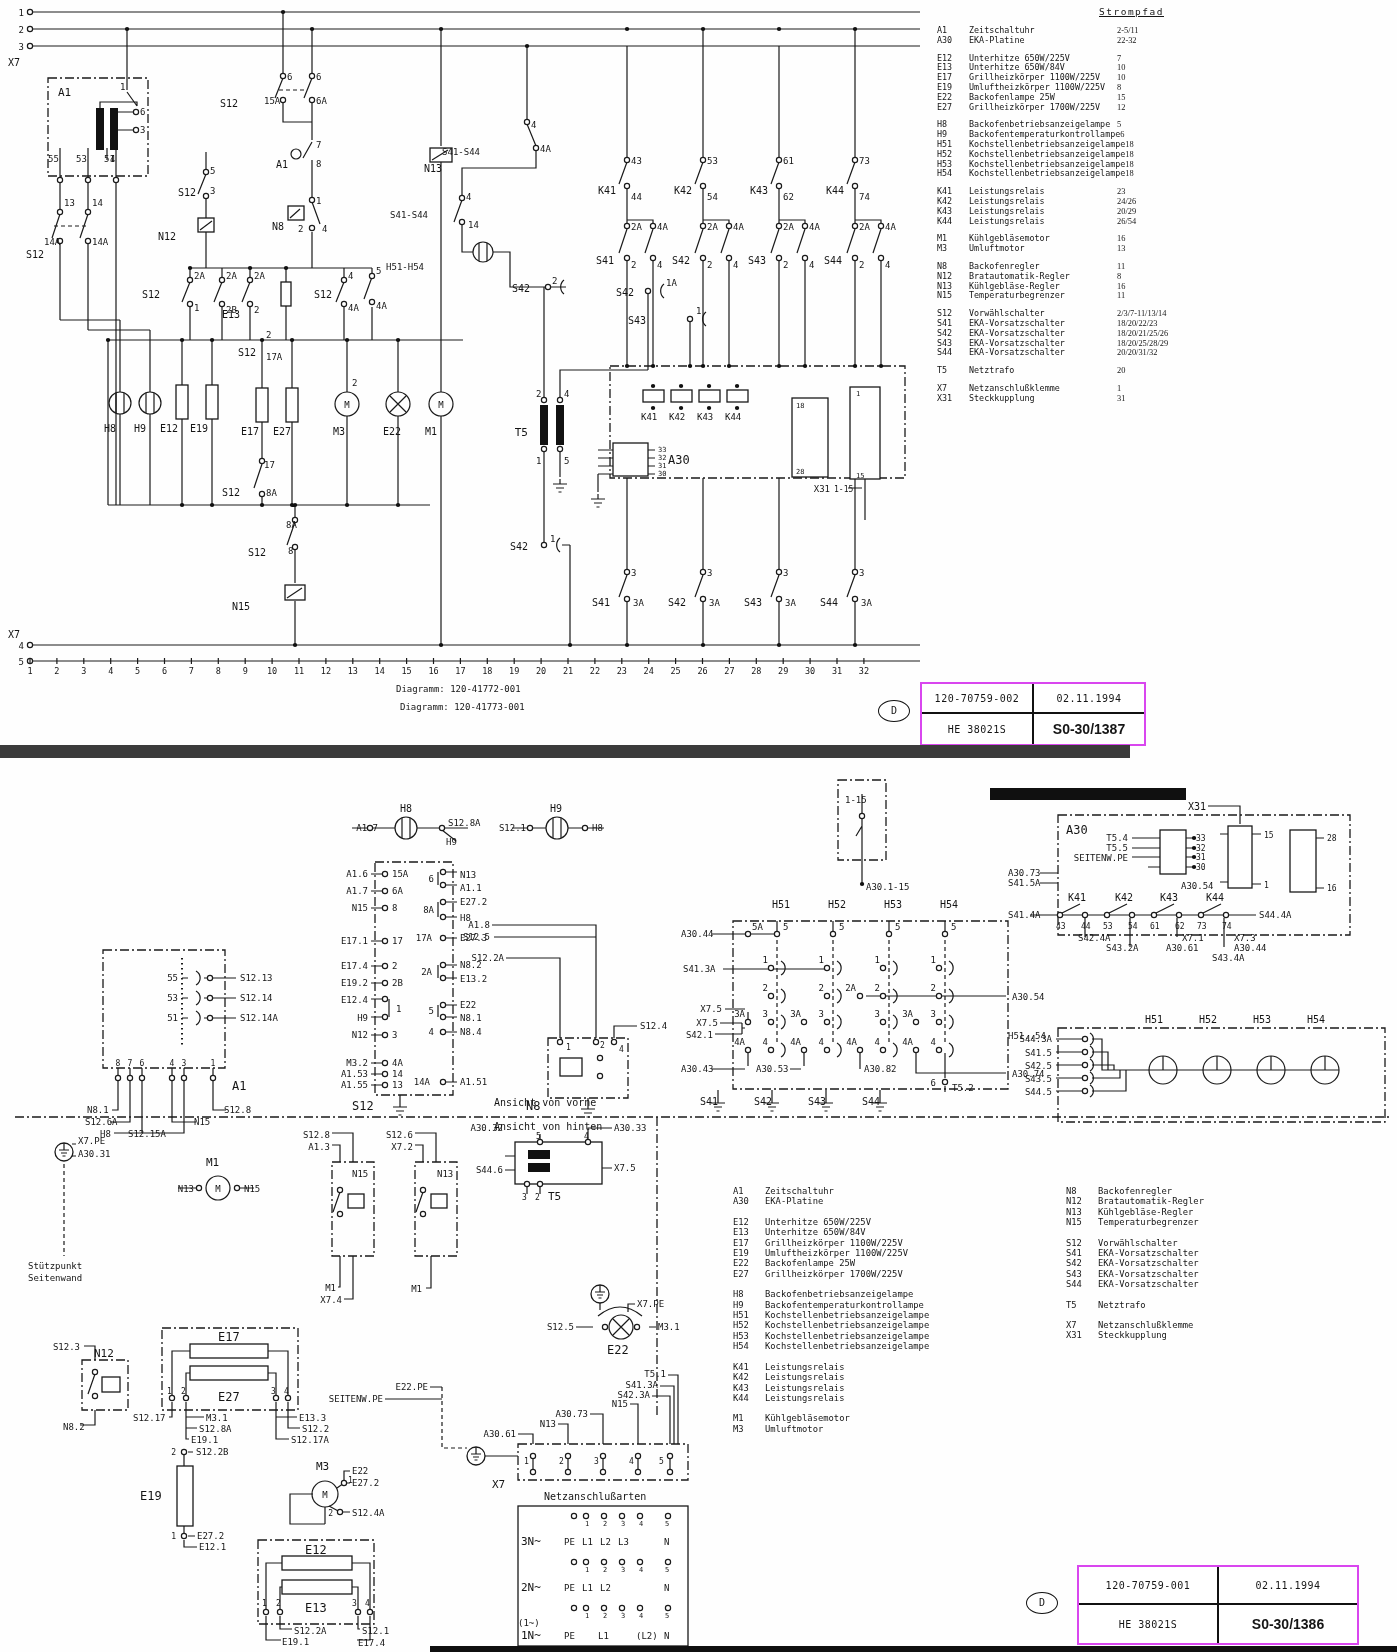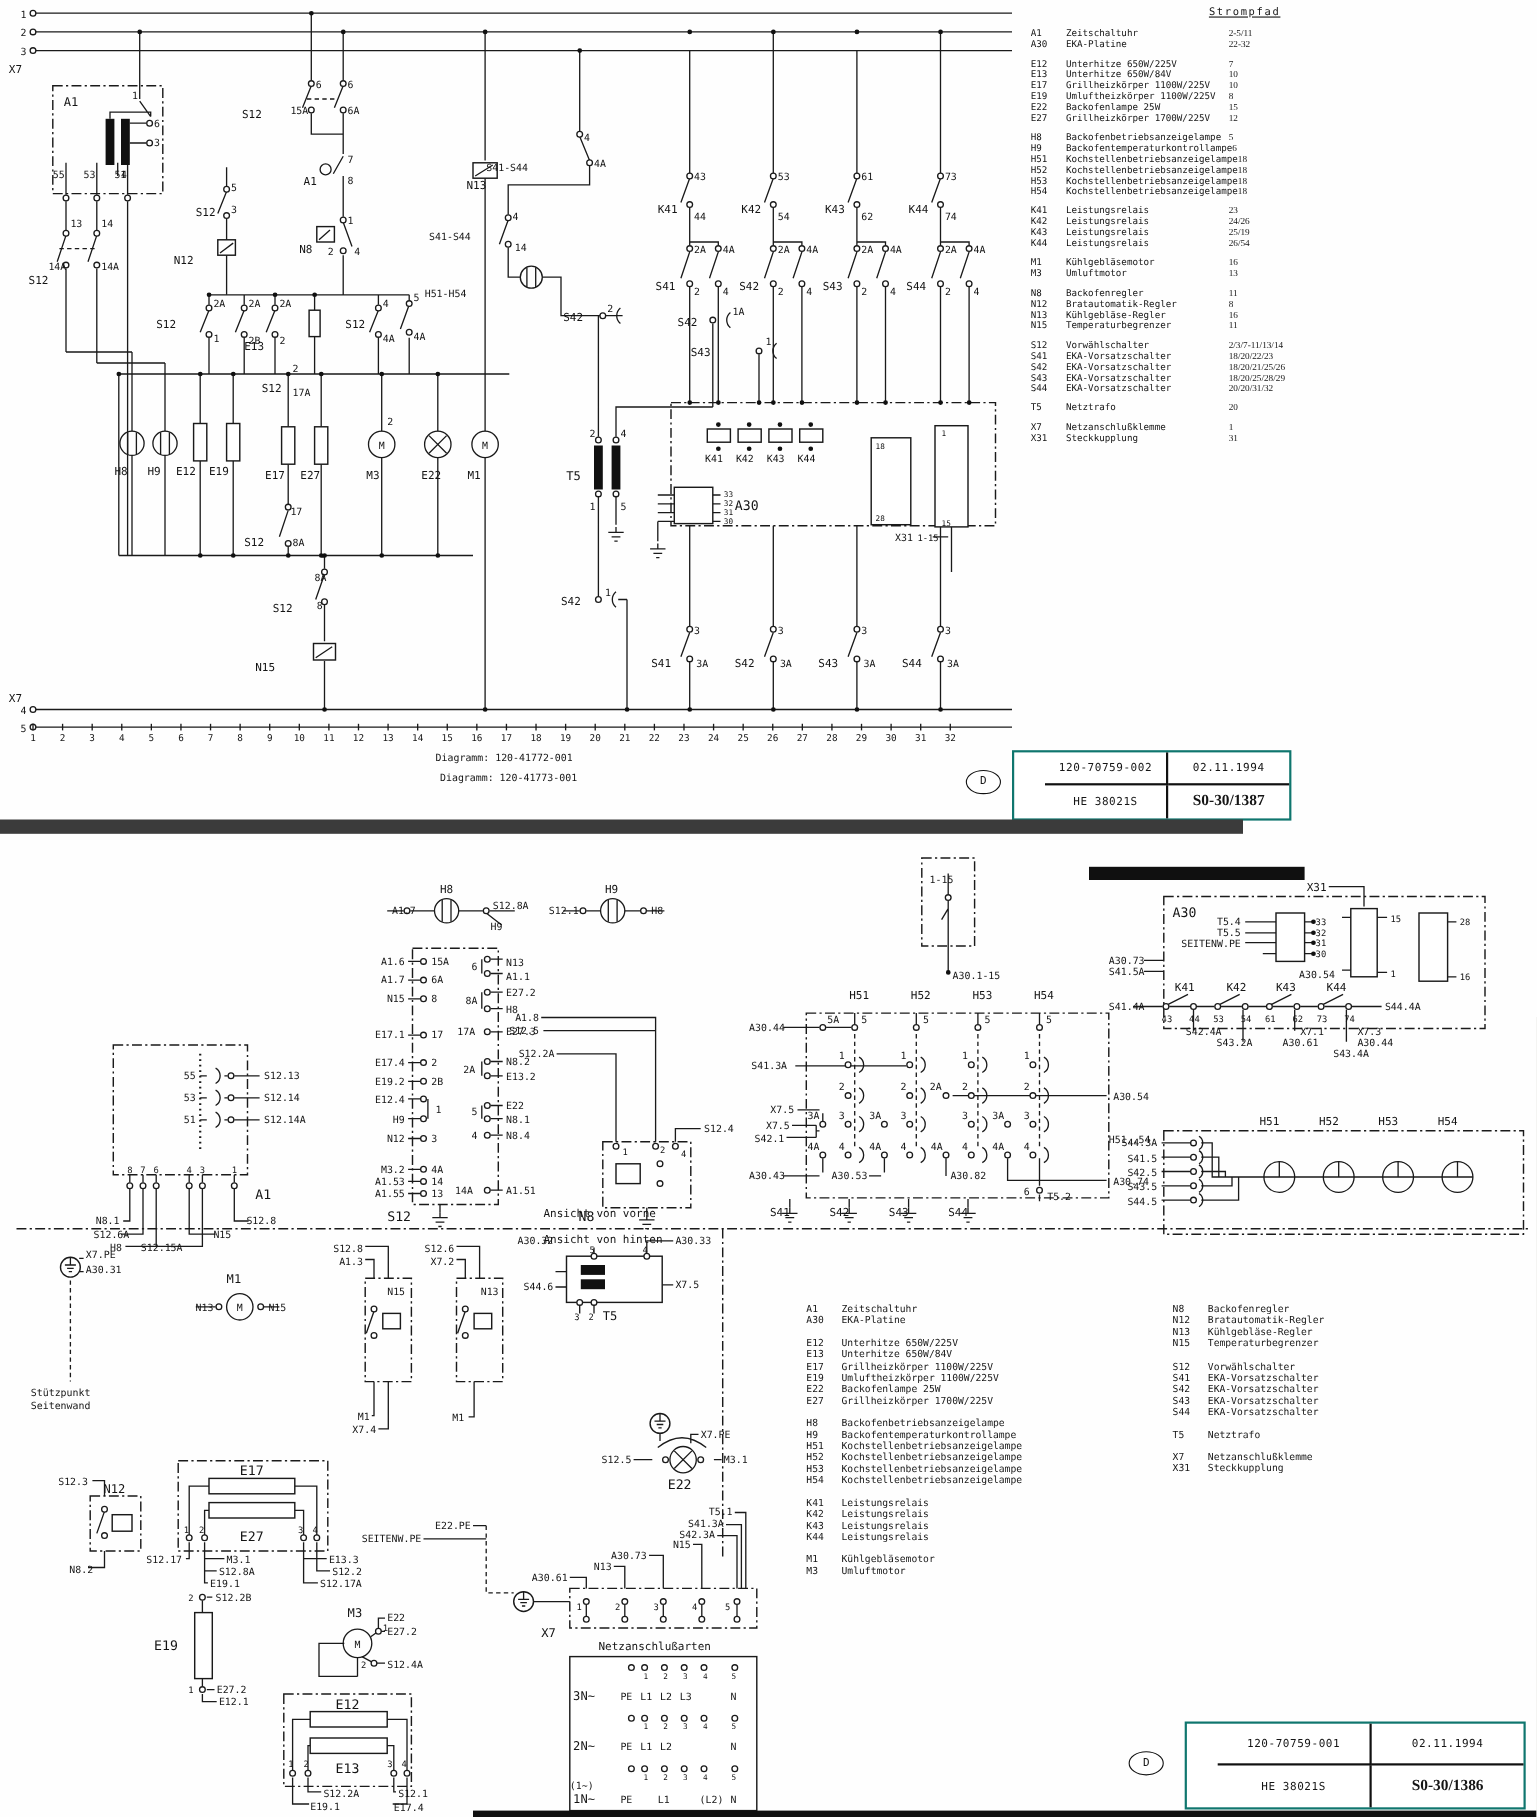--- a/index.html
+++ b/index.html
@@ -19,24 +19,24 @@
   .lrow{display:flex;font-family:"DejaVu Sans Mono","Liberation Mono",monospace;
         font-size:8.4px;line-height:9.8px;white-space:nowrap;}
   #legend-bl .lrow,#legend-br .lrow{font-size:8.8px;line-height:10.4px;}
   .lref{width:32px;flex:none;}
   .lname{flex:1;}
   .lpath{min-width:52px;flex:none;font-family:Liberation Serif, serif;}
   .lgroup{margin-bottom:8px;}
   #legend-bl .lgroup,#legend-br .lgroup{margin-bottom:10px;}
   #strompfad-hdr{left:1014px;top:6px;width:150px;text-align:right;
      font-family:"DejaVu Sans Mono",monospace;font-size:9.5px;letter-spacing:1.5px;text-decoration:underline;}
-  .tb{border:2px solid #0f766e;display:grid;background:#fff;padding-left:28px;}
+  .tb{border:2px solid #d946ef;display:grid;background:#fff;}
   .tb div{display:flex;align-items:center;justify-content:center;
      font-family:"DejaVu Sans Mono",monospace;font-size:10px;letter-spacing:.5px;}
-  .tb .sheet{font-family:Liberation Serif, serif;font-weight:bold;font-size:14px;letter-spacing:0;}
+  .tb .sheet{font-family:Liberation Sans, sans-serif;font-weight:bold;font-size:14px;letter-spacing:0;}
   #tb-top{left:920px;top:682px;width:222px;height:60px;grid-template-columns:112px 1fr;grid-template-rows:1fr 1fr;}
   #tb-bot{left:1077px;top:1565px;width:278px;height:76px;grid-template-columns:140px 1fr;grid-template-rows:1fr 1fr;}
   .tb .c1,.tb .c2{border-bottom:2px solid #111;}
   .tb .c1,.tb .c3{border-right:2px solid #111;}
   .doval{position:absolute;width:30px;height:20px;border:1.6px solid #111;border-radius:50%;
      text-align:center;font-family:"DejaVu Sans Mono",monospace;font-size:10px;line-height:20px;background:#fff;}
   #bar1{left:0;top:745px;width:1130px;height:13px;background:#3b3b3b;}
   #bar2{left:990px;top:788px;width:196px;height:12px;background:#101010;}
   #bar3{left:430px;top:1646px;width:967px;height:6px;background:#101010;}
 </style>
@@ -1079,21 +1079,21 @@
           <span class="lpath">23</span>
         </div>
         <div class="lrow">
           <span class="lref">K42</span>
           <span class="lname">Leistungsrelais</span>
           <span class="lpath">24/26</span>
         </div>
         <div class="lrow">
           <span class="lref">K43</span>
           <span class="lname">Leistungsrelais</span>
-          <span class="lpath">25/19</span>
+          <span class="lpath">20/29</span>
         </div>
         <div class="lrow">
           <span class="lref">K44</span>
           <span class="lname">Leistungsrelais</span>
           <span class="lpath">26/54</span>
         </div>
       </div>
       <div class="lgroup">
         <div class="lrow">
           <span class="lref">M1</span>

